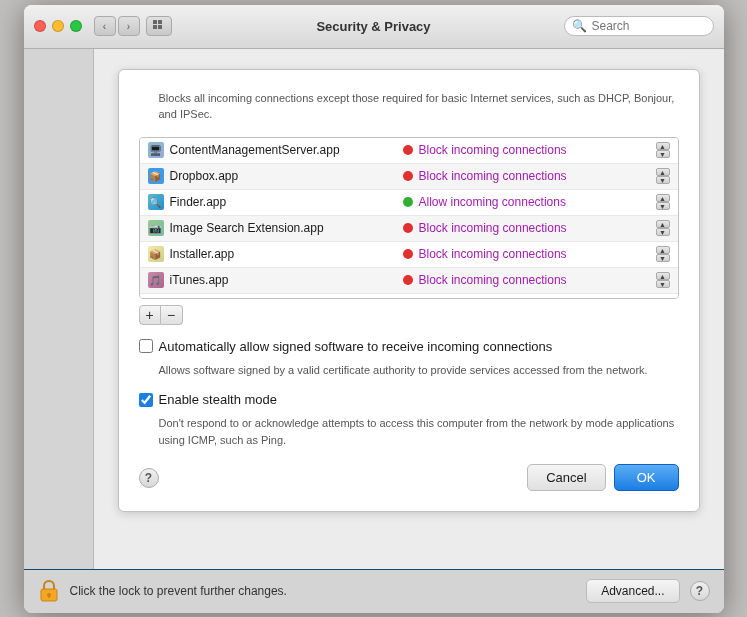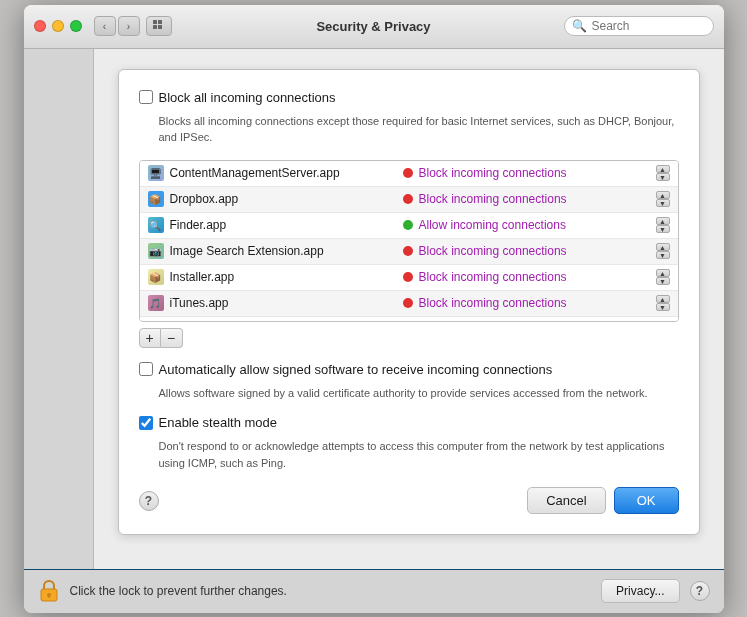--- a/index.html
+++ b/index.html
@@ -462,24 +462,20 @@
       <span class="search-icon-text">🔍</span>
       <input type="text" placeholder="Search" style="">
     </div>
   </div>
 
   <div class="main-content">
     <div class="sidebar"></div>
     <div class="dialog-area">
       <div class="dialog-box">
 
-        <div class="checkbox-row">
-          <input type="checkbox" id="block-all" style="">
-          <label for="block-all" class="checkbox-label">Block all incoming connections</label>
-        </div>
         <div class="description-text">Blocks all incoming connections except those required for basic Internet services,  such as DHCP, Bonjour, and IPSec.</div>
 
         <div class="apps-table">
           <div class="apps-table-inner">
 
           <div class="app-row">
                 <div class="app-icon app-icon-cms">🖥</div>
                 <span class="app-name">ContentManagementServer.app</span>
                 <div class="status-dot dot-red"></div>
                 <span class="status-text">Block incoming connections</span>
@@ -553,21 +549,21 @@
             <label for="auto-allow" class="checkbox-label">Automatically allow signed software to receive incoming connections</label>
           </div>
           <div class="description-text">Allows software signed by a valid certificate authority to provide services accessed from the network.</div>
         </div>
 
         <div class="checkbox-section blue-checkbox">
           <div class="checkbox-row">
             <input type="checkbox" id="stealth" checked="" style="">
             <label for="stealth" class="checkbox-label">Enable stealth mode</label>
           </div>
-          <div class="stealth-description">Don't respond to or acknowledge attempts to access this computer from the network by test applications using ICMP, such as Ping.</div>
+          <div class="stealth-description">Don't respond to or acknowledge attempts to access this computer from the network by mode applications using ICMP, such as Ping.</div>
         </div>
 
         <div class="dialog-footer">
           <div class="help-btn">?</div>
           <div class="footer-buttons">
             <button class="btn-cancel">Cancel</button>
             <button class="btn-ok">OK</button>
           </div>
         </div>
 
@@ -578,16 +574,16 @@
   <div class="bottom-bar">
     <div class="lock-icon">
       <svg class="lock-svg" viewBox="0 0 18 22" fill="none" xmlns="http://www.w3.org/2000/svg">
         <rect x="1" y="9" width="16" height="12" rx="2" fill="#f5a623" stroke="#c8841a" stroke-width="1"></rect>
         <path d="M4 9V6C4 3.239 5.791 1 9 1C12.209 1 14 3.239 14 6V9" stroke="#c8841a" stroke-width="2" fill="none"></path>
         <circle cx="9" cy="15" r="2" fill="#c8841a"></circle>
         <line x1="9" y1="15" x2="9" y2="18" stroke="#c8841a" stroke-width="1.5"></line>
       </svg>
     </div>
     <span class="lock-text">Click the lock to prevent further changes.</span>
-    <button class="advanced-btn">Privacy...</button>
+    <button class="advanced-btn">Advanced...</button>
     <div class="bottom-help">?</div>
   </div>
 </div>
 
 </body></html>

